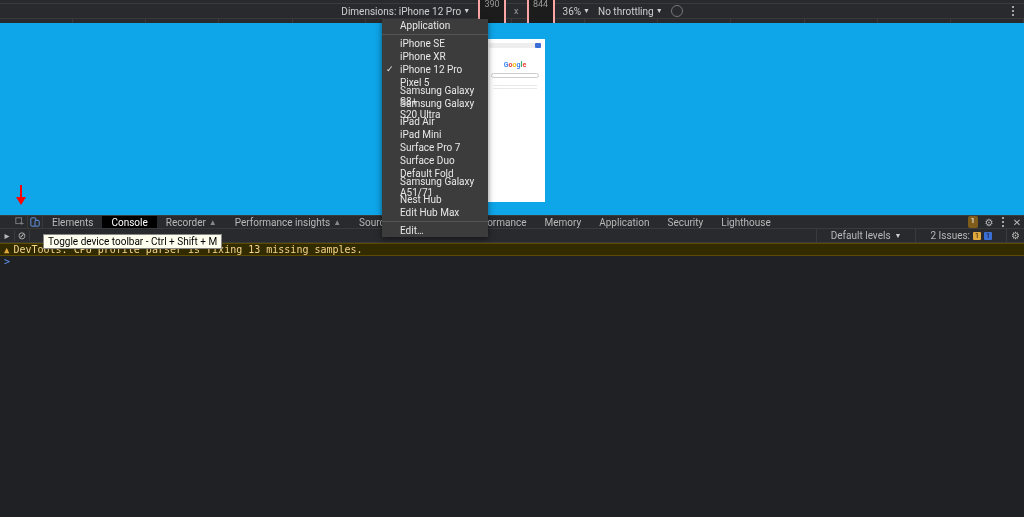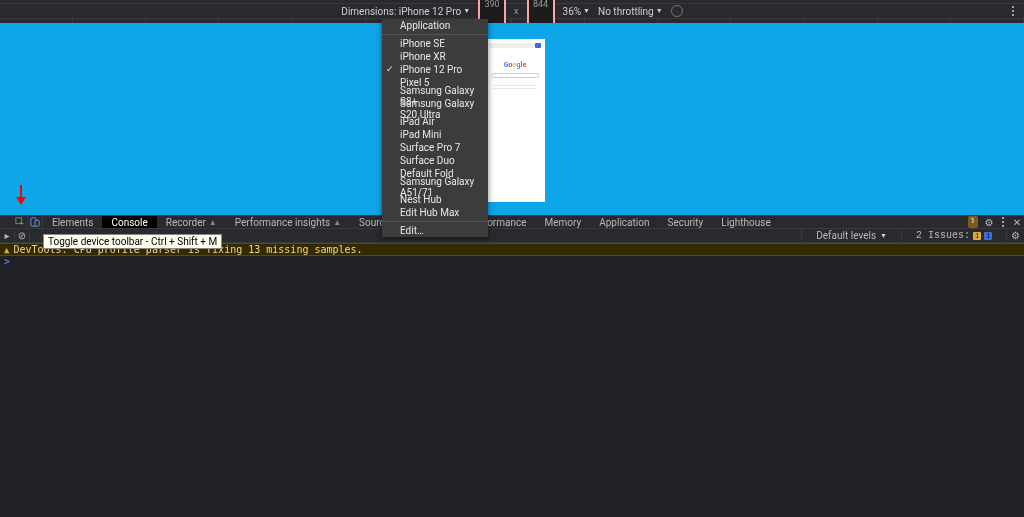--- a/index.html
+++ b/index.html
@@ -49,21 +49,21 @@
 .dt-tabs .badge{background:#805c1b;color:#fff;font-size:8px;padding:0 3px;border-radius:2px;margin-right:4px;}
 .dt-tabs .gear,.dt-tabs .close,.dt-tabs .kebab2{width:14px;display:flex;align-items:center;justify-content:center;}
 .sel-ico svg, .dev-ico svg{width:10px;height:10px;}
 
 .tooltip{position:absolute;left:43px;top:234px;background:#fffff0;color:#000;border:1px solid #888;font-size:10px;padding:1px 4px;z-index:60;white-space:nowrap;}
 
 .con-bar{height:14px;background:#292a2d;border-bottom:1px solid #3a3a3a;display:flex;align-items:center;font-size:10px;color:#b8b8b8;}
 .con-bar .sec{width:15px;display:flex;align-items:center;justify-content:center;border-right:1px solid #3a3a3a;}
 .con-bar .spacer{flex:1;}
 .con-bar .dd{padding:0 14px;border-left:1px solid #3a3a3a;height:100%;display:flex;align-items:center;gap:2px;}
-.con-bar .issues{display:flex;align-items:center;gap:3px;font-family:Liberation Mono, monospace;}
+.con-bar .issues{display:flex;align-items:center;gap:3px;}
 .con-bar .sq{width:8px;height:8px;border-radius:1px;display:inline-flex;align-items:center;justify-content:center;font-size:7px;color:#111;}
 .sq.y{background:#e2a93c;}
 .sq.b{background:#3b6fd6;}
 
 .warnrow{height:13px;background:#332b00;border-top:1px solid #5c4b00;border-bottom:1px solid #5c4b00;display:flex;align-items:center;gap:4px;font-family:Consolas,monospace;font-size:10px;color:#f5d58a;padding-left:4px;}
 .warnrow .tri-ico{color:#e2a93c;font-size:9px;}
 
 .prompt{height:12px;color:#5e97f6;font-family:Consolas,monospace;font-size:10px;padding-left:4px;}
 
 .console-body{flex:1;background:#202124;}

